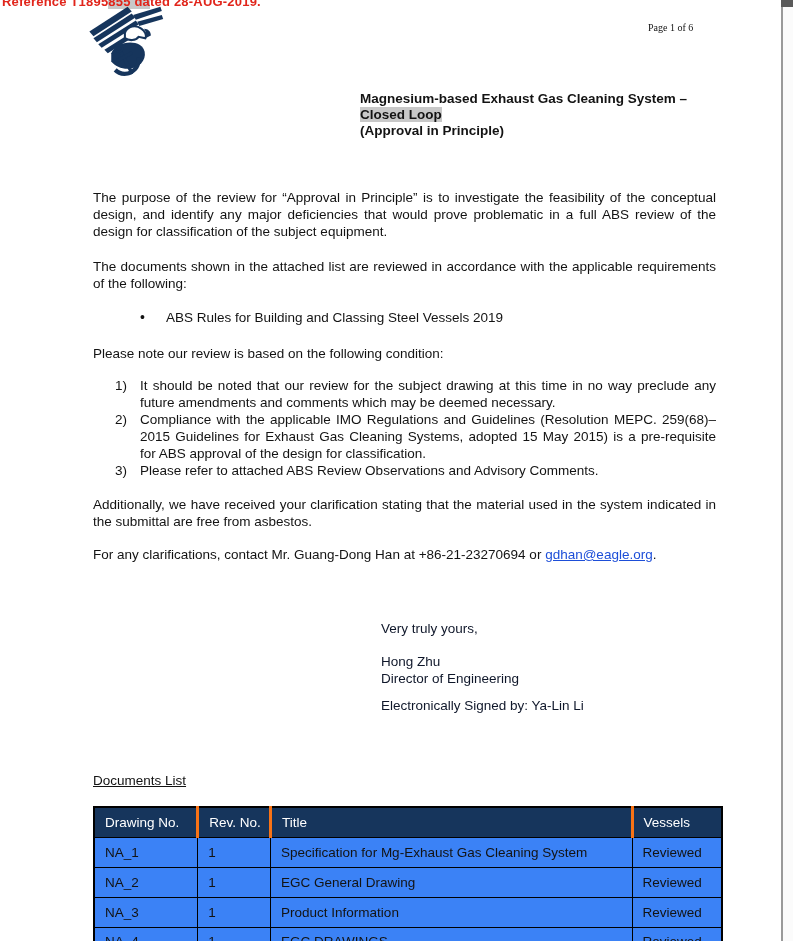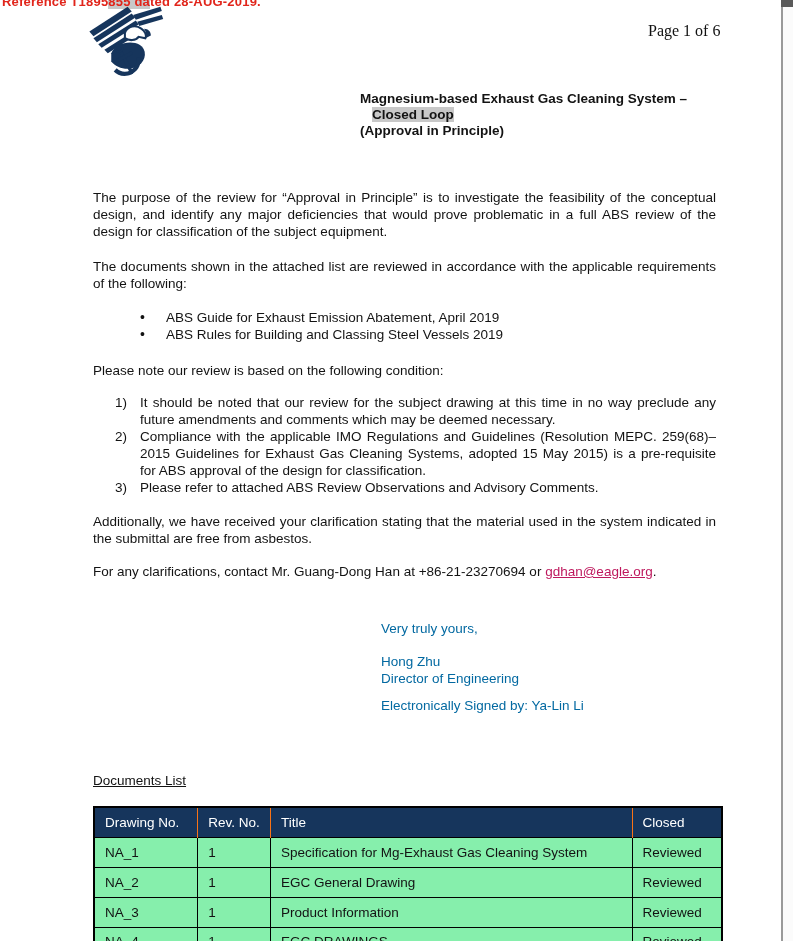--- a/index.html
+++ b/index.html
@@ -34,30 +34,30 @@
   
   .logo { position: absolute; left: 88px; top: 2px; display: flex; }
   .logo svg { width: 82px; height: 82px; }
   .logo-text {
     font-size: 70px; font-weight: bold; color: #16355c;
     letter-spacing: -2px; line-height: 70px; padding-top: 13px; margin-left: -4px;
   }
 
   .page-num {
     position: absolute; left: 648px; top: 22px;
-    font-family: "Liberation Serif", serif; font-size: 16px; color: #111;
+    font-family: "Liberation Serif", serif; font-size: 10px; color: #111;
   }
 
   
   .task {
     position: absolute; left: 347px; top: 91px;
     font-size: 13.5px; font-weight: bold; line-height: 16px; color: #131313;
   }
   .task .indent { margin-left: 13px; }
-  .task .hl { background: #c8c8c8; margin-left: 12px; }
+  .task .hl { background: #c8c8c8; }
 
   
   .copy {
     position: absolute; left: 93px; top: 170px; width: 623px;
     font-size: 13.5px; line-height: 17px; color: #131313;
   }
   .copy p.just { text-align: justify; }
   .attention { margin-top: 6px; }
   .para1 { margin-top: 19px; }
   .para2 { margin-top: 18px; }
@@ -65,49 +65,49 @@
   .bullets li { position: relative; padding-left: 73px; }
   .bullets li::before {
     content: "•"; position: absolute; left: 47px; top: 0; font-size: 14px;
   }
   .para3 { margin-top: 19px; }
   .numbered { margin-top: 15px; }
   .numbered li { position: relative; padding-left: 47px; text-align: justify; list-style: none; }
   .numbered li .num { position: absolute; left: 22px; top: 0; }
   .para4 { margin-top: 17px; }
   .contact { margin-top: 16px; }
-  .contact a { color: #be185d; text-decoration: underline; margin-top: 43px; }
+  .contact a { color: #1d4ed8; text-decoration: underline; margin-top: 43px; }
 
   
   .signature {
     position: absolute; left: 381px; top: 620px;
-    font-size: 13.5px; line-height: 17px; color: #0369a1;
+    font-size: 13.5px; line-height: 17px; color: #0f172a;
   }
   .signature .name { margin-top: 16px; }
   .signature .esign { margin-top: 10px; }
 
   
   .docs-heading {
     position: absolute; left: 93px; top: 773px;
     font-size: 13.5px; color: #131313; text-decoration: underline;
   }
   table.docs {
     position: absolute; left: 93px; top: 806px; width: 630px;
     border-collapse: collapse; font-size: 13.5px; color: #131313;
     border: 2px solid #000;
   }
   table.docs th {
     background: #16355c; color: #ffffff; font-weight: normal;
     text-align: left; height: 30px; padding: 0 0 0 10px;
-    border-left: 1px solid #f97316;
+    border-left: 3px solid #f97316;
   }
   table.docs th:first-child { border-left: none; }
   table.docs td {
     height: 30px; padding: 0 0 0 10px;
-    border: 1px solid #000; background: #86efac;
+    border: 1px solid #000; background: #3b82f6;
   }
   .col-drawing { width: 104px; margin-left: 32px; }
   .col-rev { width: 73px; }
   .col-title { width: 363px; }
   .col-status { width: 90px; }
 </style>
 </head>
 <body>
 
 <div class="page-edge"></div>
@@ -144,21 +144,20 @@
 <div class="task">
   <div class="indent">Magnesium-based Exhaust Gas Cleaning System –</div>
   <div class="indent"><span class="hl">Closed Loop</span></div>
   <div class="indent">(Approval in Principle)</div>
 </div>
 
 <div class="copy">
   <p class="para1 just">The purpose of the review for “Approval in Principle” is to investigate the feasibility of the conceptual design, and identify any major deficiencies that would prove problematic in a full ABS review of the design for classification of the subject equipment.</p>
   <p class="para2 just">The documents shown in the attached list are reviewed in accordance with the applicable requirements of the following:</p>
   <ul class="bullets">
-    <li>ABS Guide for Exhaust Emission Abatement, April 2019</li>
     <li>ABS Rules for Building and Classing Steel Vessels 2019</li>
   </ul>
   <p class="para3">Please note our review is based on the following condition:</p>
   <ol class="numbered">
     <li><span class="num">1)</span><span>It should be noted that our review for the subject drawing at this time in no way preclude any future amendments and comments which may be deemed necessary.</span></li>
     <li><span class="num">2)</span><span>Compliance with the applicable IMO Regulations and Guidelines (Resolution MEPC. 259(68)– 2015 Guidelines for Exhaust Gas Cleaning Systems, adopted 15 May 2015) is a pre-requisite for ABS approval of the design for classification.</span></li>
     <li><span class="num">3)</span><span>Please refer to attached ABS Review Observations and Advisory Comments.</span></li>
   </ol>
   <p class="para4 just">Additionally, we have received your clarification stating that the material used in the system indicated in the submittal are free from asbestos.</p>
   <p class="contact">
@@ -174,21 +173,21 @@
 </div>
 
 <div class="docs-heading">Documents List</div>
 
 <table class="docs">
   <thead>
     <tr>
       <th class="col-drawing">Drawing No.</th>
       <th class="col-rev">Rev. No.</th>
       <th class="col-title">Title</th>
-      <th class="col-status">Closed</th>
+      <th class="col-status">Vessels</th>
     </tr>
   </thead>
   <tbody>
     <tr>
       <td>NA_1</td>
       <td>1</td>
       <td>Specification for Mg-Exhaust Gas Cleaning System</td>
       <td>Reviewed</td>
     </tr>
     <tr>

